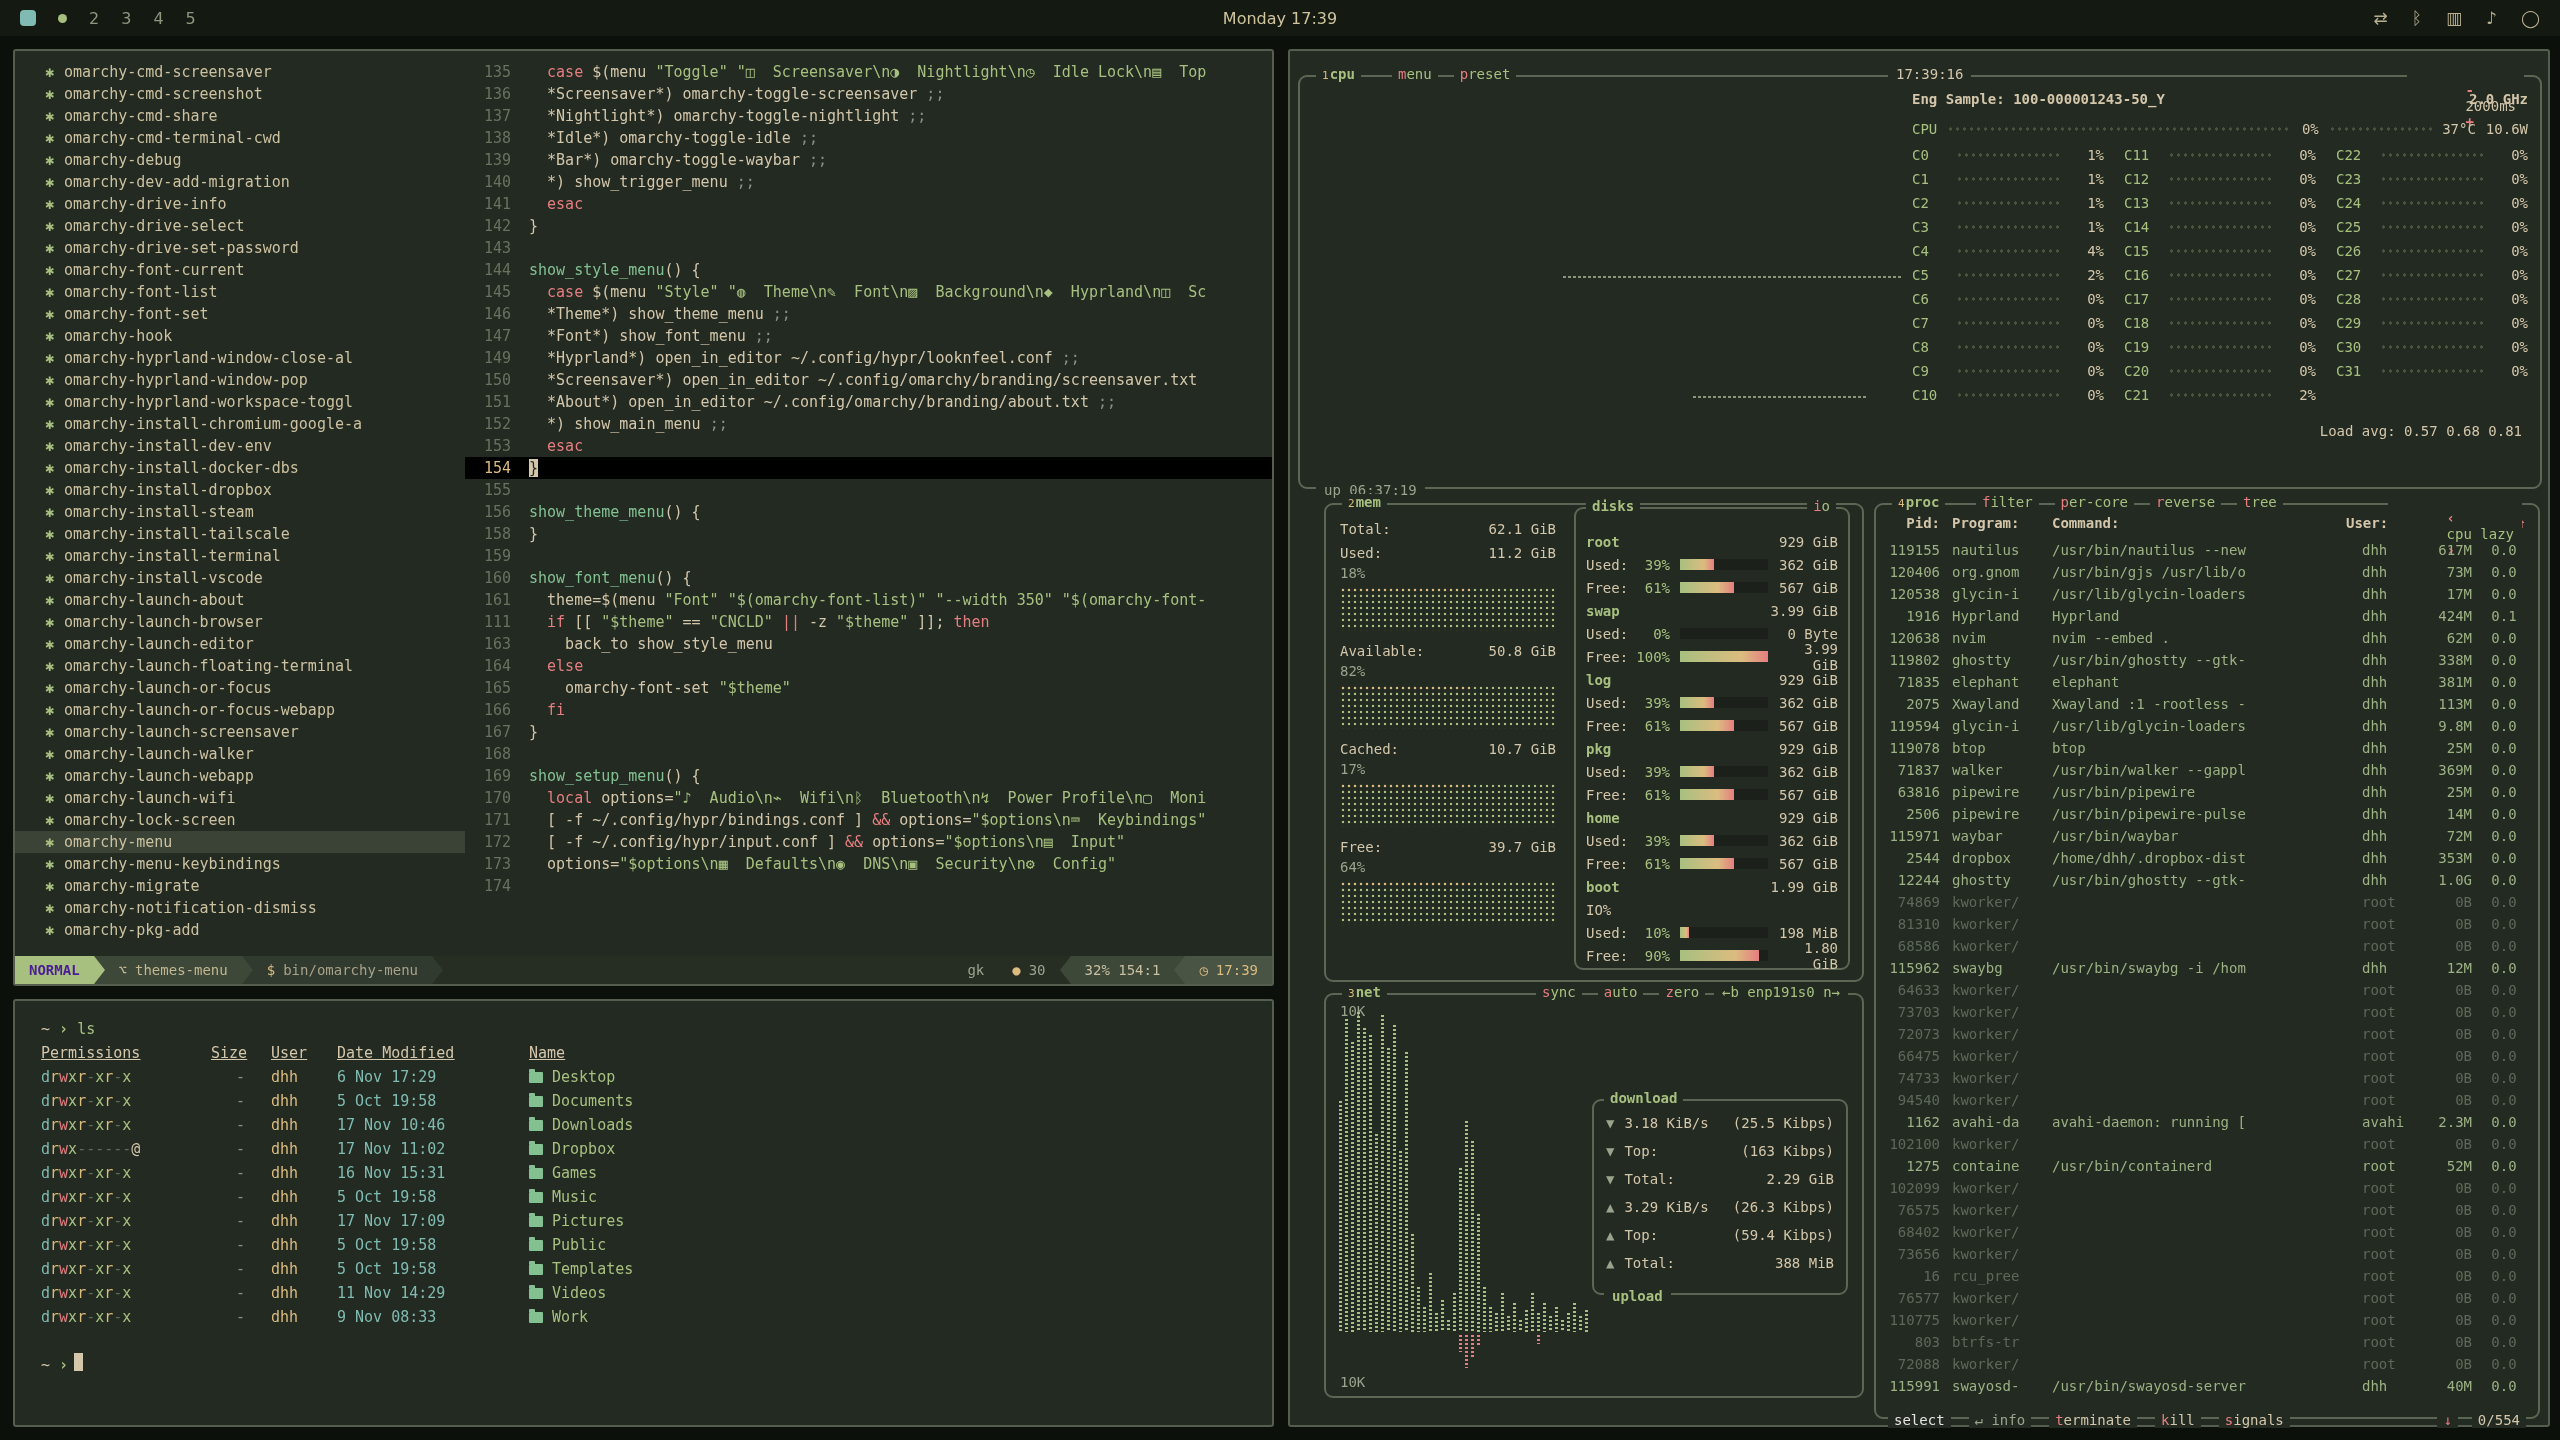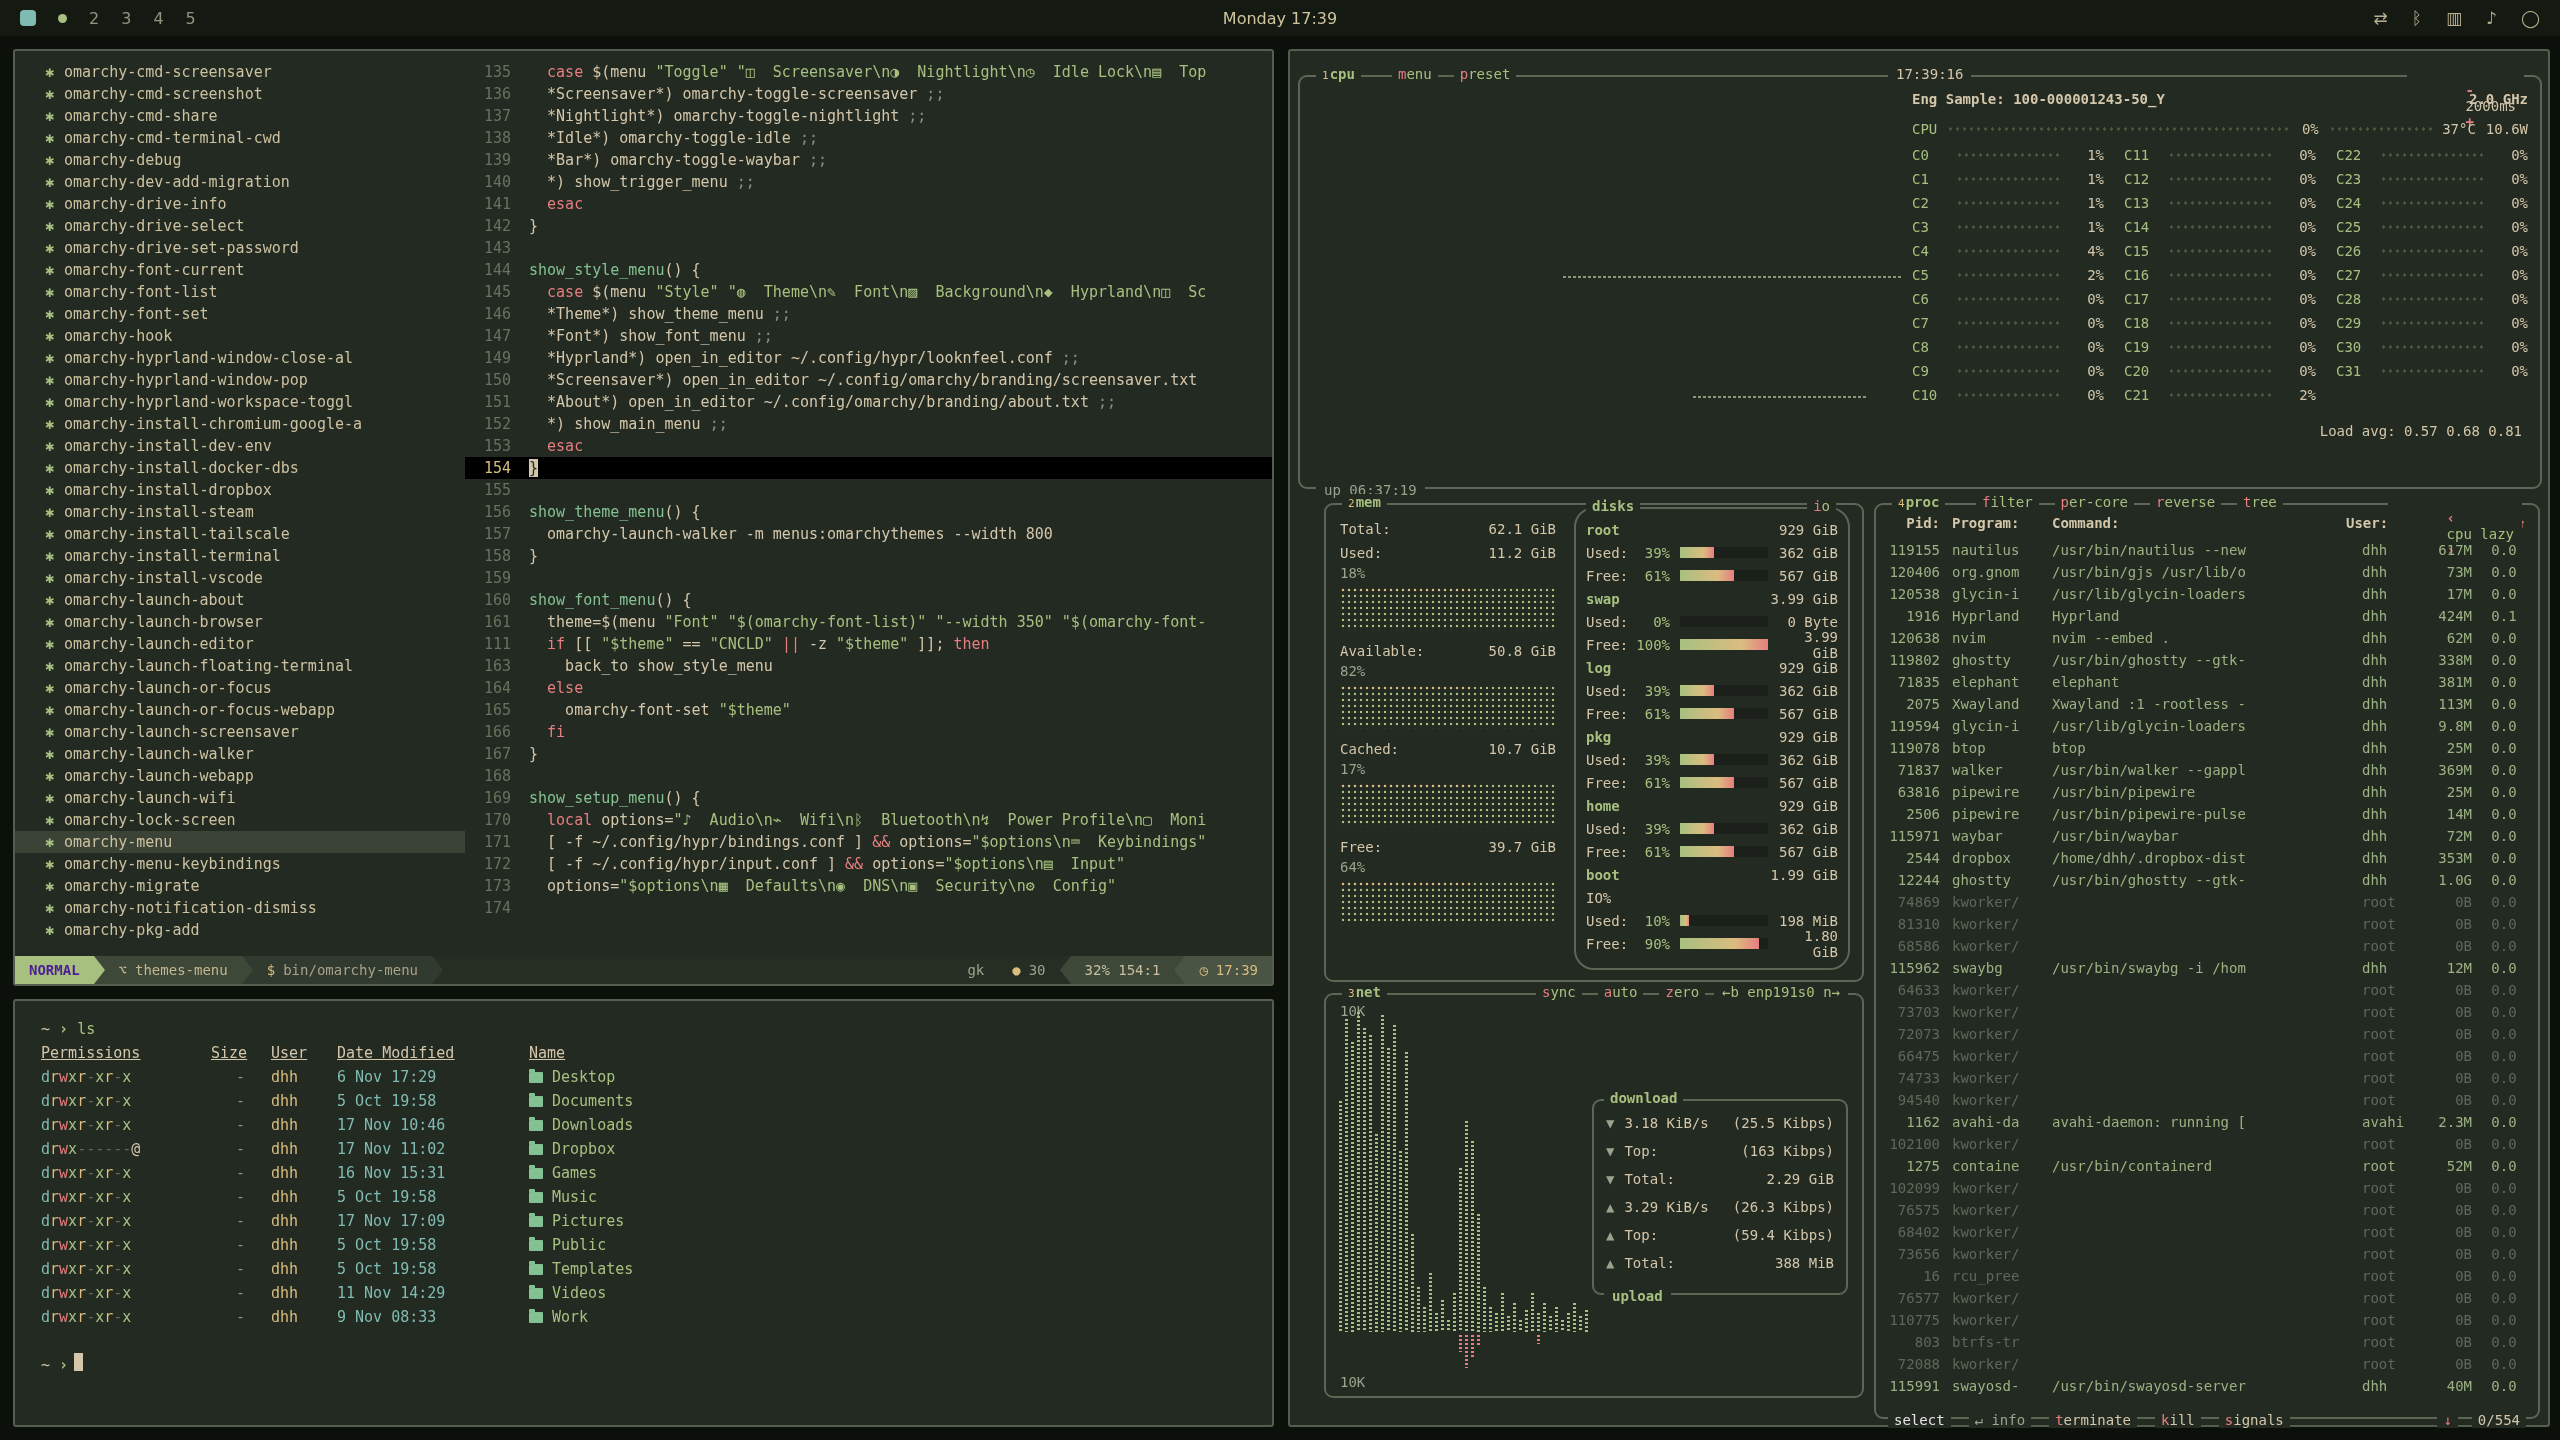--- a/index.html
+++ b/index.html
@@ -93,21 +93,21 @@
   .mem-left{position:absolute;left:14px;top:12px;width:216px}
   .mrow{display:flex;justify-content:space-between;align-items:center;height:24px}
   .mpct{height:20px;color:#9aa38d}
   .memmeter{height:44px;margin:2px 0 8px;position:relative;
     background-image:radial-gradient(circle,#a7c080 1.3px,transparent 1.6px);
     background-size:6px 6px}
   .memmeter::before{content:"";position:absolute;left:0;top:0;width:62%;height:8px;
     background-image:radial-gradient(circle,#dbbc7f 1.3px,transparent 1.6px);
     background-size:6px 6px}
   #disks{position:absolute;right:12px;top:2px;bottom:10px;width:276px;
-    border:2px solid #5b6754;border-radius:20px;padding-top:9px}
+    border:2px solid #5b6754;border-radius:9px;padding-top:21px}
   .disk-row{display:flex;align-items:center;height:23px;padding:0 10px}
   .dname{color:#a7c080;font-weight:bold}.dspacer{flex:1}
   .ulab{width:48px}.upct{width:42px;text-align:right;color:#a7c080;padding-right:6px}
   .uval{width:66px;text-align:right}
   .dmeter{flex:1;height:11px;background:#1b211a;margin:0 4px;position:relative;overflow:hidden}
   .dmeter i{position:absolute;left:0;top:0;bottom:0;
     background:linear-gradient(90deg,#a7c080,#dbbc7f 70%,#e67e80)}
   #net{left:34px;top:942px;width:540px;height:405px}
   .net-graph{position:absolute;left:12px;top:6px;bottom:6px;width:252px}
   .ng-down{position:absolute;left:0;right:0;top:0;bottom:58px}
@@ -222,21 +222,20 @@
           <div class="cline"><span class="gut">146</span><span class="ctext">  *Theme*) show_theme_menu <i class="dim2">;;</i></span></div>
           <div class="cline"><span class="gut">147</span><span class="ctext">  *Font*) show_font_menu <i class="dim2">;;</i></span></div>
           <div class="cline"><span class="gut">149</span><span class="ctext">  *Hyprland*) open_in_editor ~/.config/hypr/looknfeel.conf <i class="dim2">;;</i></span></div>
           <div class="cline"><span class="gut">150</span><span class="ctext">  *Screensaver*) open_in_editor ~/.config/omarchy/branding/screensaver.txt</span></div>
           <div class="cline"><span class="gut">151</span><span class="ctext">  *About*) open_in_editor ~/.config/omarchy/branding/about.txt <i class="dim2">;;</i></span></div>
           <div class="cline"><span class="gut">152</span><span class="ctext">  *) show_main_menu <i class="dim2">;;</i></span></div>
           <div class="cline"><span class="gut">153</span><span class="ctext">  <i class="kw">esac</i></span></div>
           <div class="cline cur"><span class="gut">154</span><span class="ctext"><span class="blockcur">}</span></span></div>
           <div class="cline"><span class="gut">155</span><span class="ctext"></span></div>
           <div class="cline"><span class="gut">156</span><span class="ctext"><i class="fn">show_theme_menu</i>() {</span></div>
-          <div class="cline"><span class="gut">157</span><span class="ctext">  omarchy-launch-walker -m menus:omarchythemes --width 800</span></div>
           <div class="cline"><span class="gut">158</span><span class="ctext">}</span></div>
           <div class="cline"><span class="gut">159</span><span class="ctext"></span></div>
           <div class="cline"><span class="gut">160</span><span class="ctext"><i class="fn">show_font_menu</i>() {</span></div>
           <div class="cline"><span class="gut">161</span><span class="ctext">  theme=$(menu <i class="str">"Font"</i> <i class="str">"$(omarchy-font-list)"</i> <i class="str">"--width 350"</i> <i class="str">"$(omarchy-font-</i></span></div>
           <div class="cline"><span class="gut">111</span><span class="ctext">  <i class="kw">if</i> [[ <i class="str">"$theme"</i> == <i class="str">"CNCLD"</i> <i class="kw">||</i> -z <i class="str">"$theme"</i> ]]; <i class="kw">then</i></span></div>
           <div class="cline"><span class="gut">163</span><span class="ctext">    back_to show_style_menu</span></div>
           <div class="cline"><span class="gut">164</span><span class="ctext">  <i class="kw">else</i></span></div>
           <div class="cline"><span class="gut">165</span><span class="ctext">    omarchy-font-set <i class="str">"$theme"</i></span></div>
           <div class="cline"><span class="gut">166</span><span class="ctext">  <i class="kw">fi</i></span></div>
           <div class="cline"><span class="gut">167</span><span class="ctext">}</span></div>

